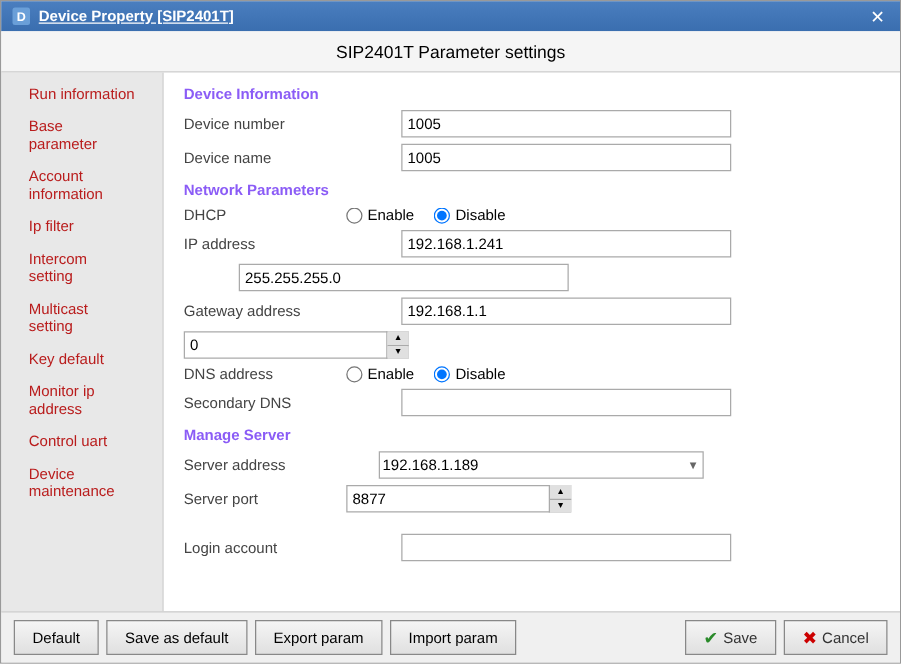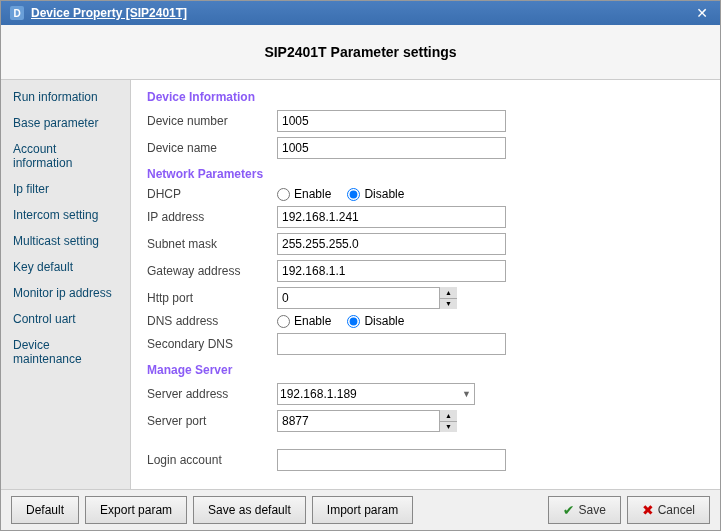--- a/index.html
+++ b/index.html
@@ -48,44 +48,44 @@
     .title-bar-close {
       background: none;
       border: none;
       color: white;
       font-size: 14px;
       cursor: pointer;
       padding: 0 4px;
     }
     .page-header {
       text-align: center;
-      padding: 19px;
+      padding: 8px;
       font-size: 14px;
-      font-weight: bold;
+      font-weight: normal;
       background: #f5f5f5;
       border-bottom: 1px solid #ccc;
       flex-shrink: 0;
     }
     .main-content {
       display: flex;
       flex: 1;
       overflow: hidden;
     }
     .sidebar {
       width: 130px;
       background: #e8e8e8;
       border-right: 1px solid #ccc;
       padding: 4px 0;
       flex-shrink: 0;
     }
     .sidebar-item {
-      padding: 6px 12px;
+      padding: 6px 22px;
       cursor: pointer;
       font-size: 12px;
-      color: #0c4a6e;
+      color: #b91c1c;
     }
     .form-area {
       flex: 1;
       padding: 10px 16px;
       overflow-y: auto;
       background: white;
     }
     .section-title {
       font-weight: bold;
       font-size: 12px;
@@ -107,32 +107,34 @@
     }
     .form-input {
       height: 22px;
       border: 1px solid #aaa;
       background: white;
       font-size: 12px;
       padding: 2px 4px;
       width: 200px;
     }
     .form-input-wide {
-      width: 229px;
+      width: 264px;
+      margin-left: 44px;
     }
     .form-input-dropdown {
-      width: 198px;
+      width: 260px;
       height: 22px;
       border: 1px solid #aaa;
       background: white;
       font-size: 12px;
       padding: 1px 2px;
       appearance: none;
       -webkit-appearance: none;
       position: relative;
+      margin-left: 26px;
     }
     .dropdown-wrapper {
       position: relative;
       display: inline-block;
     }
     .dropdown-wrapper::after {
       content: '▼';
       position: absolute;
       right: 4px;
       top: 50%;
@@ -297,31 +299,29 @@
           </div>
         </div>
       </div>
 
       <div class="form-row">
         <span class="form-label">IP address</span>
         <input class="form-input form-input-wide" type="text" value="192.168.1.241" style="">
       </div>
 
       <div class="form-row">
-        <span class="form-label">Subnet mask</span>
         <input class="form-input form-input-wide" type="text" value="255.255.255.0" style="">
       </div>
 
       <div class="form-row">
         <span class="form-label">Gateway address</span>
         <input class="form-input form-input-wide" type="text" value="192.168.1.1" style="">
       </div>
 
       <div class="form-row">
-        <span class="form-label">Http port</span>
         <div class="spinner-wrapper">
           <input class="spinner-input" type="text" value="0" style="">
           <div class="spinner-buttons">
             <button class="spinner-btn">▲</button>
             <button class="spinner-btn">▼</button>
           </div>
         </div>
       </div>
 
 
@@ -372,22 +372,22 @@
       <div class="form-row">
         <span class="form-label">Login account</span>
         <input class="form-input form-input-wide" type="text" style="">
       </div>
 
     </div>
   </div>
 
   <div class="footer">
     <button class="footer-btn">Default</button>
+    <button class="footer-btn">Save as default</button>
     <button class="footer-btn">Export param</button>
-    <button class="footer-btn">Save as default</button>
     <button class="footer-btn">Import param</button>
     <div class="footer-spacer"></div>
     <button class="footer-btn save-btn">
       <span class="check-icon">✔</span>
       <span>Save</span>
     </button>
     <button class="footer-btn cancel-btn">
       <span class="x-icon">✖</span>
       <span>Cancel</span>
     </button>

